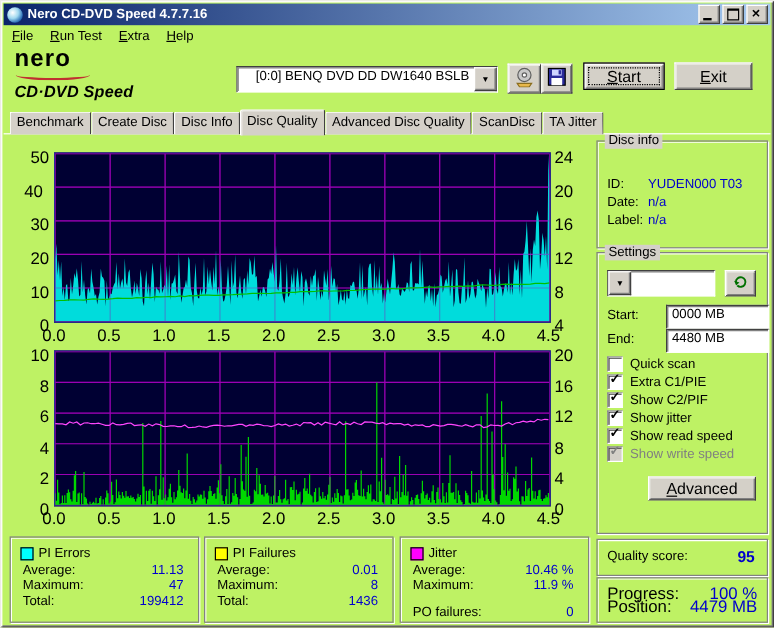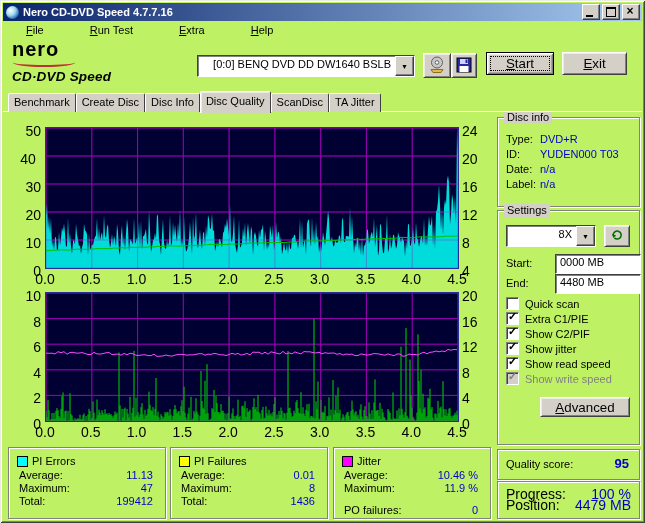--- a/index.html
+++ b/index.html
@@ -13,21 +13,21 @@
   .app-icon{width:13px;height:13px;border-radius:50%;flex:0 0 13px;margin-left:1px;
     background:radial-gradient(circle at 35% 35%,#ffffff,#9fd8ef 40%,#2a6db5 72%,#102040);}
   .title-text{font-weight:bold;margin-left:4px;flex:1;white-space:nowrap;}
   .tbtn{width:16px;height:14px;background:#d4d0c8;border:1px solid;border-color:#fff #404040 #404040 #fff;
     box-shadow:inset -1px -1px 0 #808080;margin-left:2px;position:relative;display:inline-block;}
   .glyph-min{position:absolute;left:3px;bottom:2px;width:7px;height:2px;background:#000;}
   .glyph-max{position:absolute;left:3px;top:2px;width:8px;height:7px;border:1px solid #000;border-top-width:2px;}
   .glyph-close{position:absolute;left:0;top:0;width:14px;text-align:center;font-size:12px;font-weight:bold;color:#000;line-height:12px;}
   
   .menubar{position:absolute;left:3px;top:21px;right:3px;height:18px;display:flex;align-items:center;}
-  .menu-item{display:inline-block;padding:2px 23px;}
+  .menu-item{display:inline-block;padding:2px 7px;}
   .menu-item::first-letter{text-decoration:underline;}
   
   .logo{position:absolute;left:12px;top:40px;width:170px;}
   .logo-nero{font-size:20px;font-weight:bold;letter-spacing:1px;line-height:18px;}
   .logo-swoosh{width:62px;height:7px;border-bottom:2px solid #c03030;border-radius:50%;margin:0 0 2px 1px;}
   .logo-product{font-size:13.5px;font-weight:bold;font-style:italic;letter-spacing:0.2px;}
   
   .btn{position:absolute;background:#d4d0c8;border:1px solid;border-color:#fff #404040 #404040 #fff;
     box-shadow:inset 1px 1px 0 #ecebe5,inset -1px -1px 0 #808080;display:flex;align-items:center;justify-content:center;cursor:default;}
   .btn.default{border:1px solid #000;
@@ -140,20 +140,21 @@
   </button>
   <button class="btn" style="left:562px;top:52px;width:65px;height:23px">
     <span class="btn-label">Exit</span>
   </button>
 
   <div class="tabs">
     <span class="tab">Benchmark</span>
     <span class="tab">Create Disc</span>
     <span class="tab">Disc Info</span>
     <span class="tab active">Disc Quality</span>
+    <span class="tab">Advanced Disc Quality</span>
     <span class="tab">ScanDisc</span>
     <span class="tab">TA Jitter</span>
   </div>
   <div class="panel-line"></div>
 
   <div id="plot-top" class="plot"><svg width="412" height="140">
         <rect width="412" height="140" fill="#000033"></rect>
         <line x1="0.0" y1="0" x2="0.0" y2="140" stroke="#9b00b4" stroke-opacity="1"></line>
         <line x1="45.8" y1="0" x2="45.8" y2="140" stroke="#9b00b4" stroke-opacity="1"></line>
         <line x1="91.6" y1="0" x2="91.6" y2="140" stroke="#9b00b4" stroke-opacity="1"></line>
@@ -268,42 +269,37 @@
       <span class="ticklabel" style="left: 462px; top: 288px; width: 22px;">20</span>
       <span class="ticklabel" style="left: 462px; top: 313.6px; width: 22px;">16</span>
       <span class="ticklabel" style="left: 462px; top: 339.2px; width: 22px;">12</span>
       <span class="ticklabel" style="left: 462px; top: 364.8px; width: 22px;">8</span>
       <span class="ticklabel" style="left: 462px; top: 390.4px; width: 22px;">4</span>
       <span class="ticklabel" style="left: 462px; top: 416px; width: 22px;">0</span>
     </div>
 
   <div class="group" style="left:497px;top:117px;width:141px;height:88px">
     <span class="gcap">Disc info</span>
-    <div class="gi-row" style="top:15px">
-      <span class="gi-l">Type:</span>
-      <span class="gv">DVD+R</span>
-    </div>
     <div class="gi-row" style="top:30px">
       <span class="gi-l">ID:</span>
       <span class="gv">YUDEN000 T03</span>
     </div>
     <div class="gi-row" style="top:45px">
       <span class="gi-l">Date:</span>
       <span class="gv">n/a</span>
     </div>
     <div class="gi-row" style="top:60px">
       <span class="gi-l">Label:</span>
       <span class="gv">n/a</span>
     </div>
   </div>
 
   <div class="group" style="left:497px;top:210px;width:141px;height:233px">
     <span class="gcap">Settings</span>
     <div class="combo" style="left:8px;top:14px;width:88px;height:20px">
-      <span class="combo-text">8X</span>
       <span class="combo-btn">▼</span>
     </div>
     <div class="btn" style="left:106px;top:14px;width:24px;height:20px">
       <span class="icon-wrap">
         <svg width="14" height="14">
             <path d="M3.2 7 a4 4 0 1 1 1.2 2.9" fill="none" stroke="#007000" stroke-width="1.6"></path>
             <path d="M1.8 6 L3.4 10 L6.2 7.4 Z" fill="#007000"></path>
           </svg>
       </span>
     </div>

